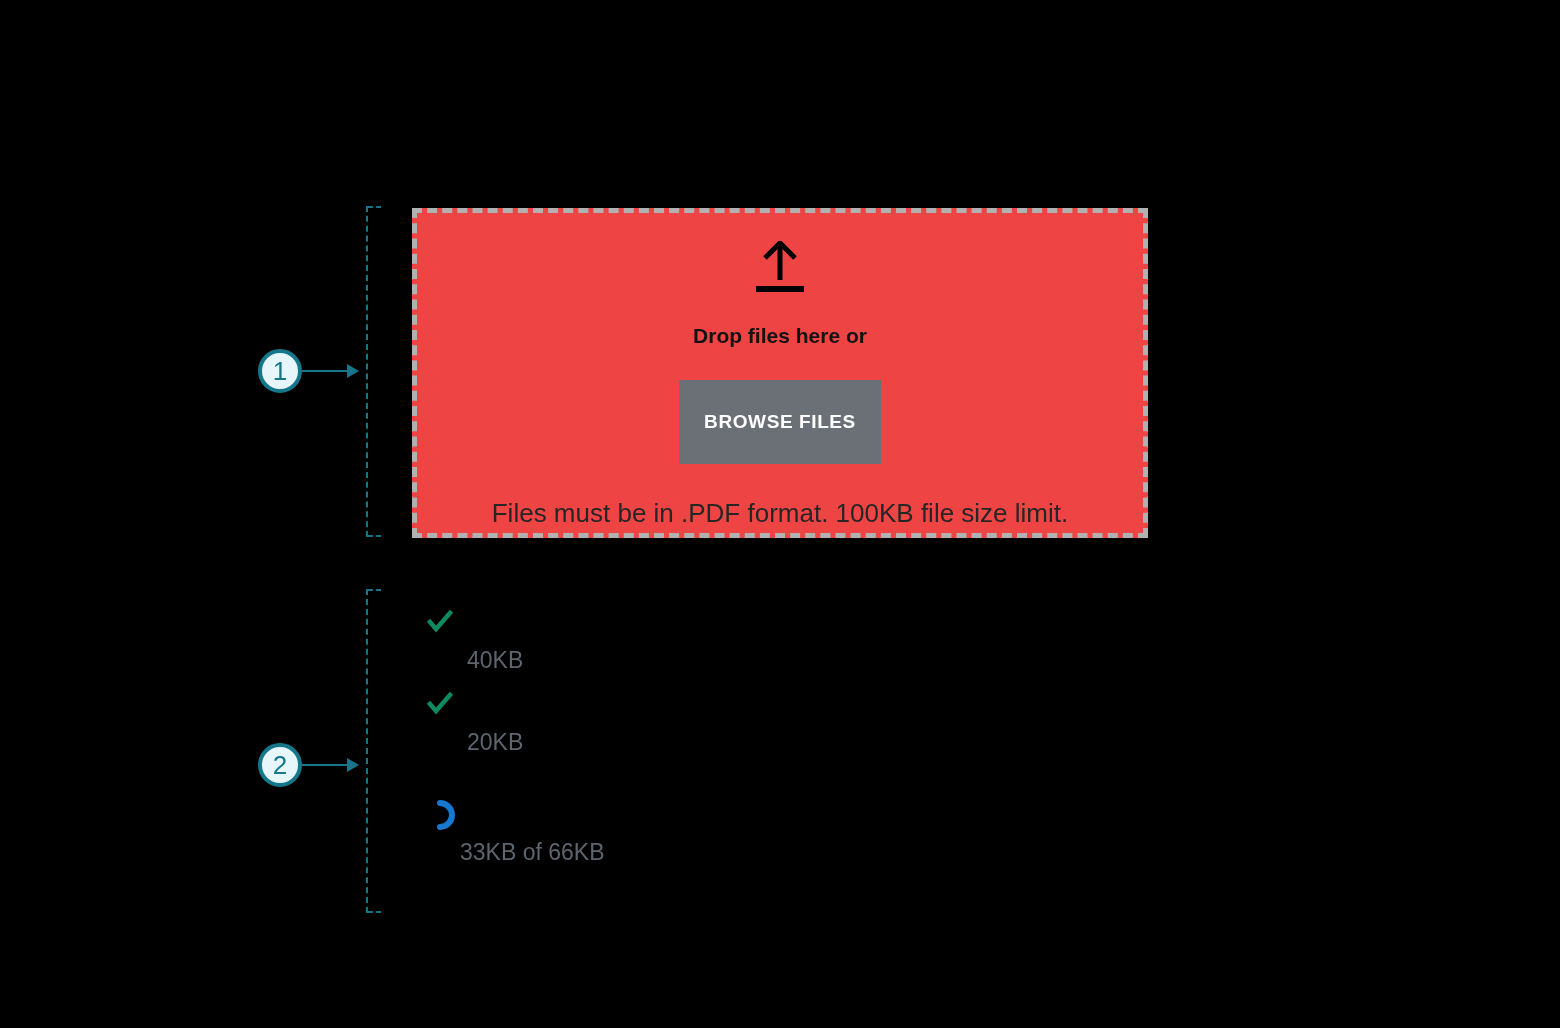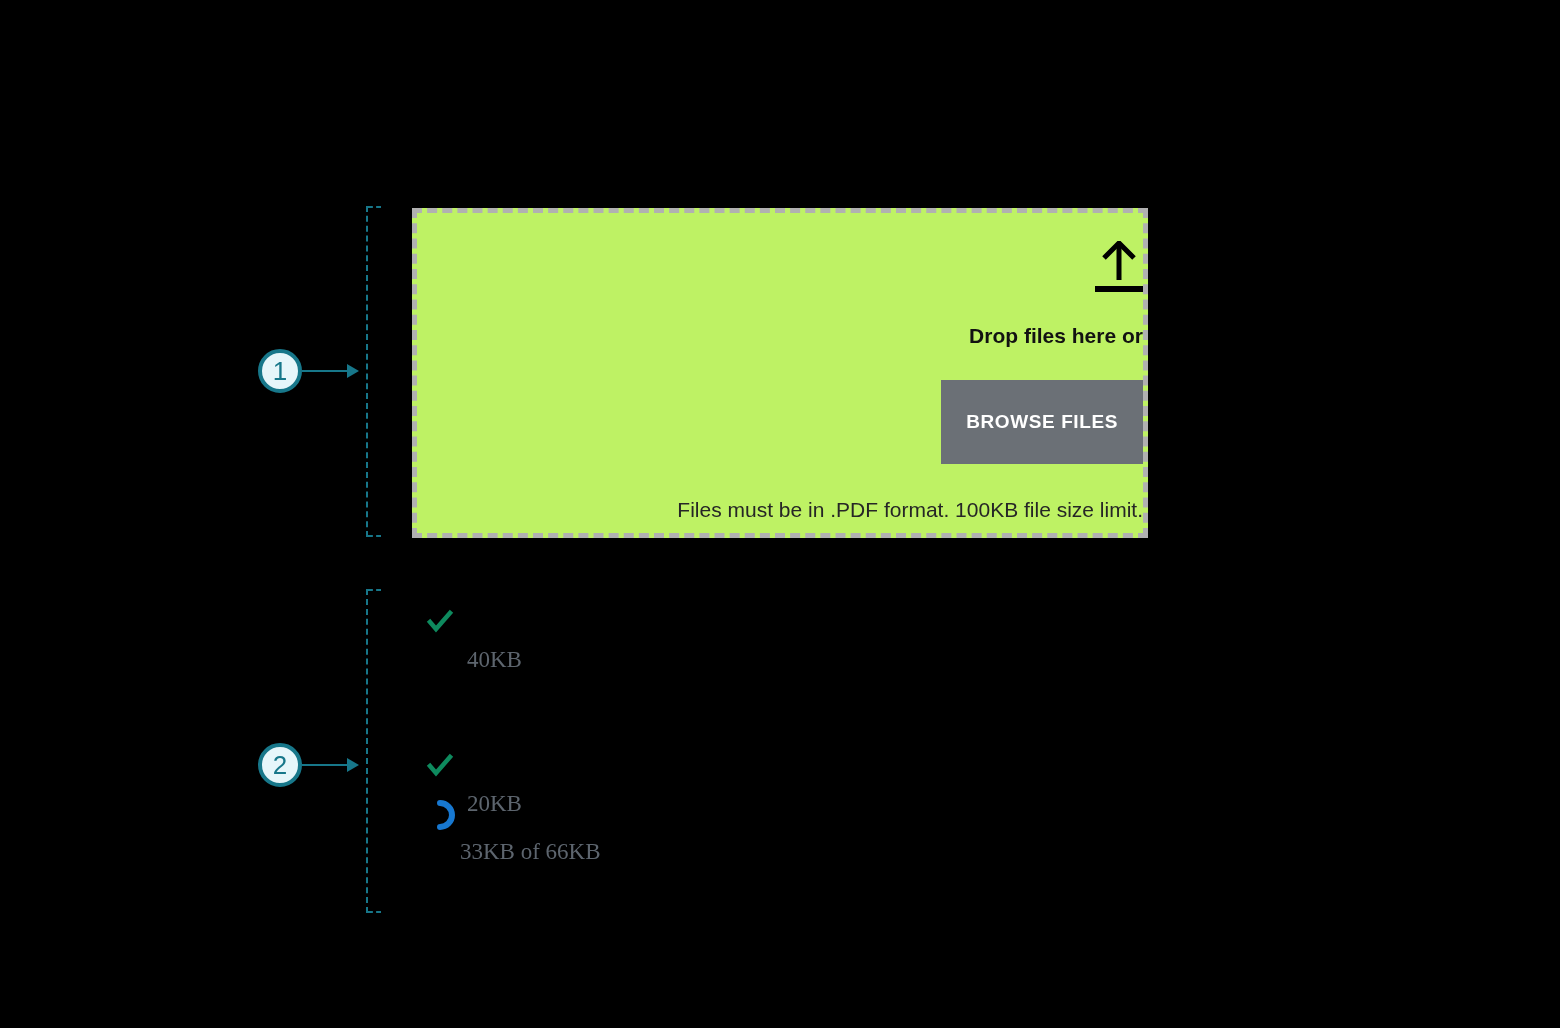--- a/index.html
+++ b/index.html
@@ -73,25 +73,25 @@
   .bracket::before { top:0; }
   .bracket::after  { bottom:0; }
   #bracket-1 { top:206px; height:331px; }
   #bracket-2 { top:589px; height:324px; }
 
   
   .dropzone {
     position:absolute;
     left:412px; top:208px;
     width:736px; height:330px;
-    background:#bef264;
+    background:#ef4444;
     border:5px dashed var(--dropzone-border-gray);
     display:flex;
     flex-direction:column;
-    align-items:flex-end;
+    align-items:center;
   }
   .upload-icon { margin-top:28px; width:48px; height:53px; }
   .upload-icon path { stroke:#000; fill:none; }
   .upload-icon rect { fill:#000; }
 
   .dropzone-title {
     margin-top:30px;
     font-size:21px;
     font-weight:700;
     color:#121212;
@@ -103,29 +103,29 @@
     border:none;
     font-family:"Liberation Sans", sans-serif;
     font-size:19px;
     font-weight:700;
     letter-spacing:0.6px;
     padding:31px 25px;
     cursor:pointer;
   }
   .dropzone-hint {
     margin-top:34px;
-    font-size:21px;
+    font-size:26px;
     font-weight:400;
     color:#262626;
   }
 
   
   .upload-row { position:absolute; left:426px; }
   #upload-row-0 { top:606px; }
-  #upload-row-1 { top:750px; }
+  #upload-row-1 { top:688px; }
   #upload-row-2 { top:798px; }
 
   .status-icon { display:block; }
   .checkmark-icon path {
     stroke: var(--success-green);
     stroke-width:4.5;
     fill:none;
     stroke-linecap:square;
   }
   .spinner-icon path {
@@ -133,21 +133,20 @@
     stroke-width:6;
     fill:none;
     stroke-linecap:round;
   }
   .file-size-label {
     margin-top:11px;
     margin-left:41px;
     font-size:23px;
     color: var(--muted-text-gray);
     white-space:nowrap;
-    font-family:Liberation Serif, serif;
   }
   .upload-row.spin .file-size-label { margin-top:7px; margin-left:34px; }
 </style>
 </head>
 <body>
 
 <div class="callout-circle" id="callout-1">
   <span>1</span>
 </div>
 <div class="callout-arrow-line" id="arrow-line-1"></div>

